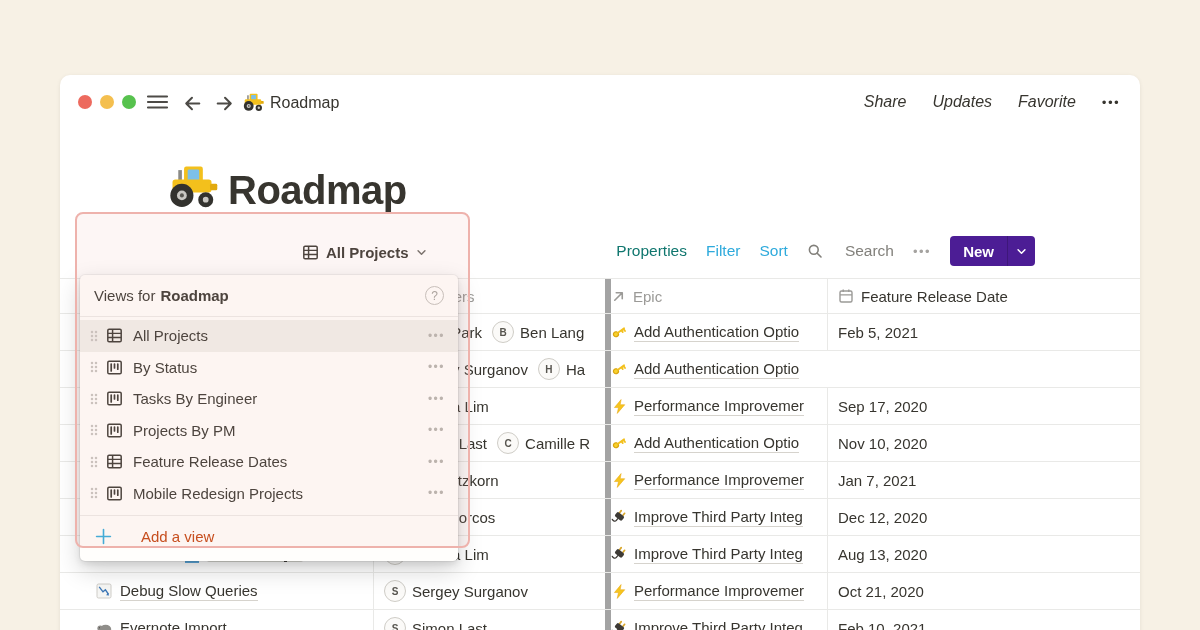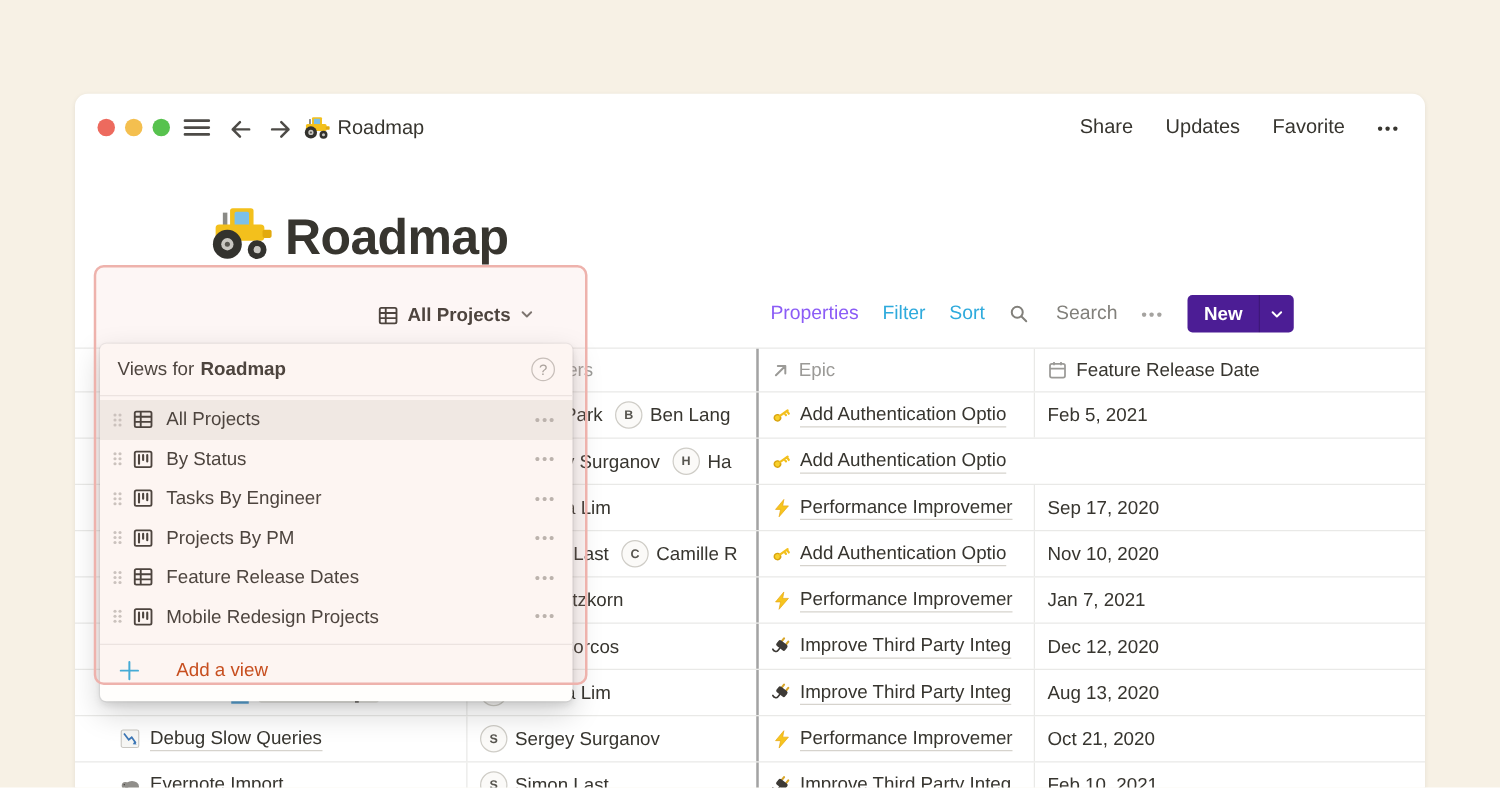--- a/index.html
+++ b/index.html
@@ -21,47 +21,47 @@
   .tl { position:absolute; top:20px; width:14px; height:14px; border-radius:50%; }
   .tl-red { left:18px; background:#ed6a5e; }
   .tl-yellow { left:40px; background:#f4bf4f; }
   .tl-green { left:62px; background:#57c24e; }
   .icon-btn { position:absolute; top:18px; cursor:pointer; display:flex; align-items:center; }
   .hamburger { left:86px; }
   .nav-back { left:122px; }
   .nav-fwd { left:154px; }
   .tb-doc-icon { position:absolute; left:182px; top:16px; width:22px; height:22px; }
   .tb-title { position:absolute; left:210px; top:19px; font-size:16px; font-weight:500; color:#37352f; }
-  .tb-actions { position:absolute; right:20px; top:18px; display:flex; gap:26px; align-items:center; font-size:16px; color:#37352f; }
+  .tb-actions { position:absolute; right:20px; top:18px; display:flex; gap:26px; align-items:center; font-size:16px; color:#37352f;font-style:italic; }
   .tb-action { cursor:pointer; }
   .tb-more { font-size:13px; letter-spacing:1.5px; color:#37352f; cursor:pointer; }
   
   .page-icon { position:absolute; left:106px; top:86px; width:52px; height:50px; }
   .page-title { position:absolute; left:168px; top:93px; font-size:40px; font-weight:700; letter-spacing:-0.5px; color:#37352f; }
   
   .view-tab { position:absolute; left:242px; top:163px; height:28px; display:flex; align-items:center; gap:7px; cursor:pointer; }
   .view-tab .vt-label { font-size:15px; font-weight:700; color:#37352f; }
   .view-tab .vt-chevron { color:#6f6d68; margin-top:2px; }
   .toolbar { position:absolute; right:105px; top:161px; height:30px; display:flex; align-items:center; gap:19px; font-size:15.5px; }
-  .tool-gray { color:#8b5cf6; cursor:pointer; }
+  .tool-gray { color:#0f766e; cursor:pointer; }
   .tool-blue { color:#2eaadc; cursor:pointer;text-align:center; }
   .search-group { display:flex; align-items:center; gap:22px; color:#82807b; cursor:pointer; }
   .tool-more { color:#a5a3a0; font-size:13px; letter-spacing:1.5px; cursor:pointer; }
   .new-btn { display:flex; align-items:stretch; height:30px; background:#4c1d95; border-radius:4px; overflow:hidden; cursor:pointer; }
   .new-btn .nb-label { display:flex; align-items:center; padding:0 13px; color:#fff; font-size:15px; font-weight:600; }
   .new-btn .nb-divider { width:1px; background:rgba(0,0,0,0.18); }
   .new-btn .nb-chevron { width:27px; display:flex; align-items:center; justify-content:center; color:#fff; }
   
   .table { position:absolute; left:0; top:203px; width:1080px; }
   .t-header { display:flex; height:36px; border-top:1px solid #e9e9e7; border-bottom:1px solid #e9e9e7; color:#9b9a97; font-size:15px; }
   .t-row { display:flex; height:37px; border-bottom:1px solid #e9e9e7; font-size:15px; }
   .cell { display:flex; align-items:center; overflow:hidden; white-space:nowrap; }
   .c-project { width:313px; padding-left:36px; gap:8px; }
   .c-eng { width:232px; padding-left:10px; border-left:1px solid #e9e9e7; gap:10px; }
-  .c-epic { width:222px; padding-left:10px; border-left:2px solid #a3a3a3; gap:7px; }
+  .c-epic { width:222px; border-left:6px solid #a3a3a3; gap:7px; }
   .c-date { flex:1; padding-left:10px; border-left:1px solid #e9e9e7; color:#37352f; }
   .h-cell { gap:7px; }
   .eng { display:flex; align-items:center; gap:6px; flex:none; }
   .avatar {
     width:22px; height:22px; border-radius:50%; flex:none;
     background:#fbfaf8; border:1px solid #cfcdc7;
     display:flex; align-items:center; justify-content:center;
     font-size:10px; font-weight:700; color:#57554f;
   }
   .page-link { font-weight:500; color:#37352f; border-bottom:1.5px solid #d6d3cd; padding-bottom:1px; cursor:pointer; }

